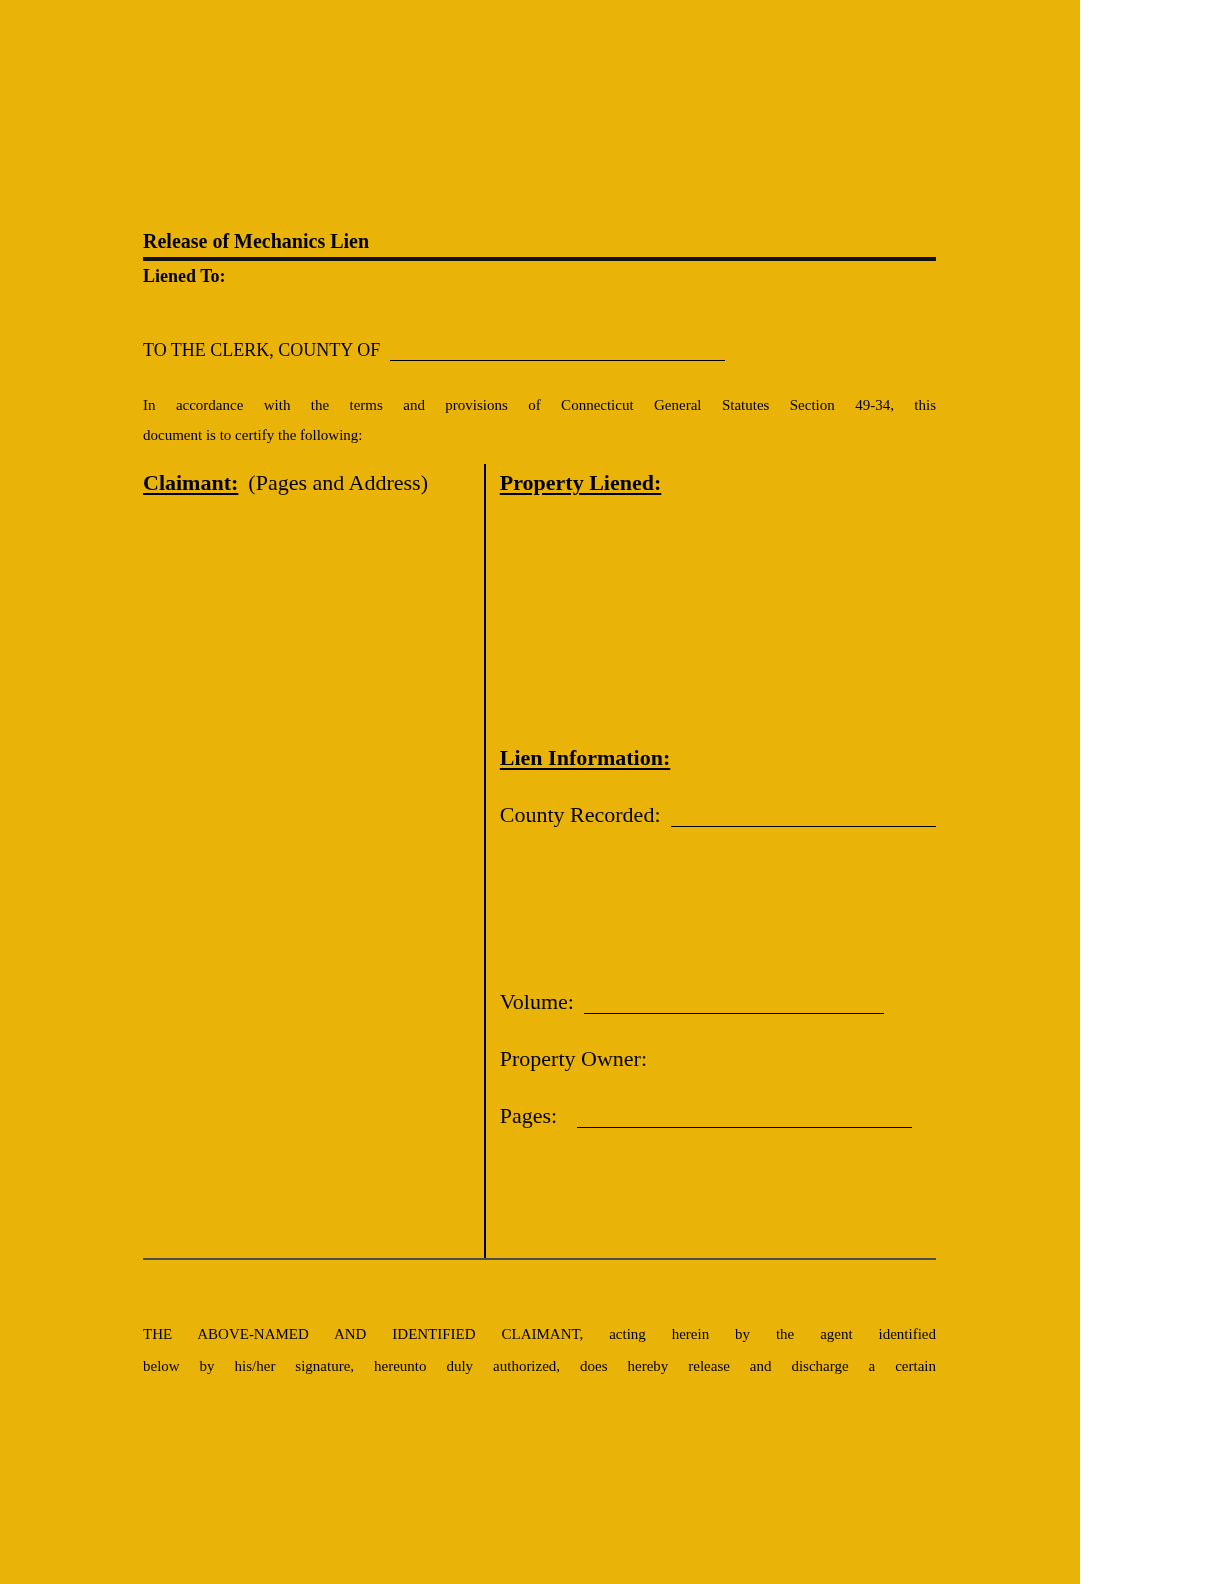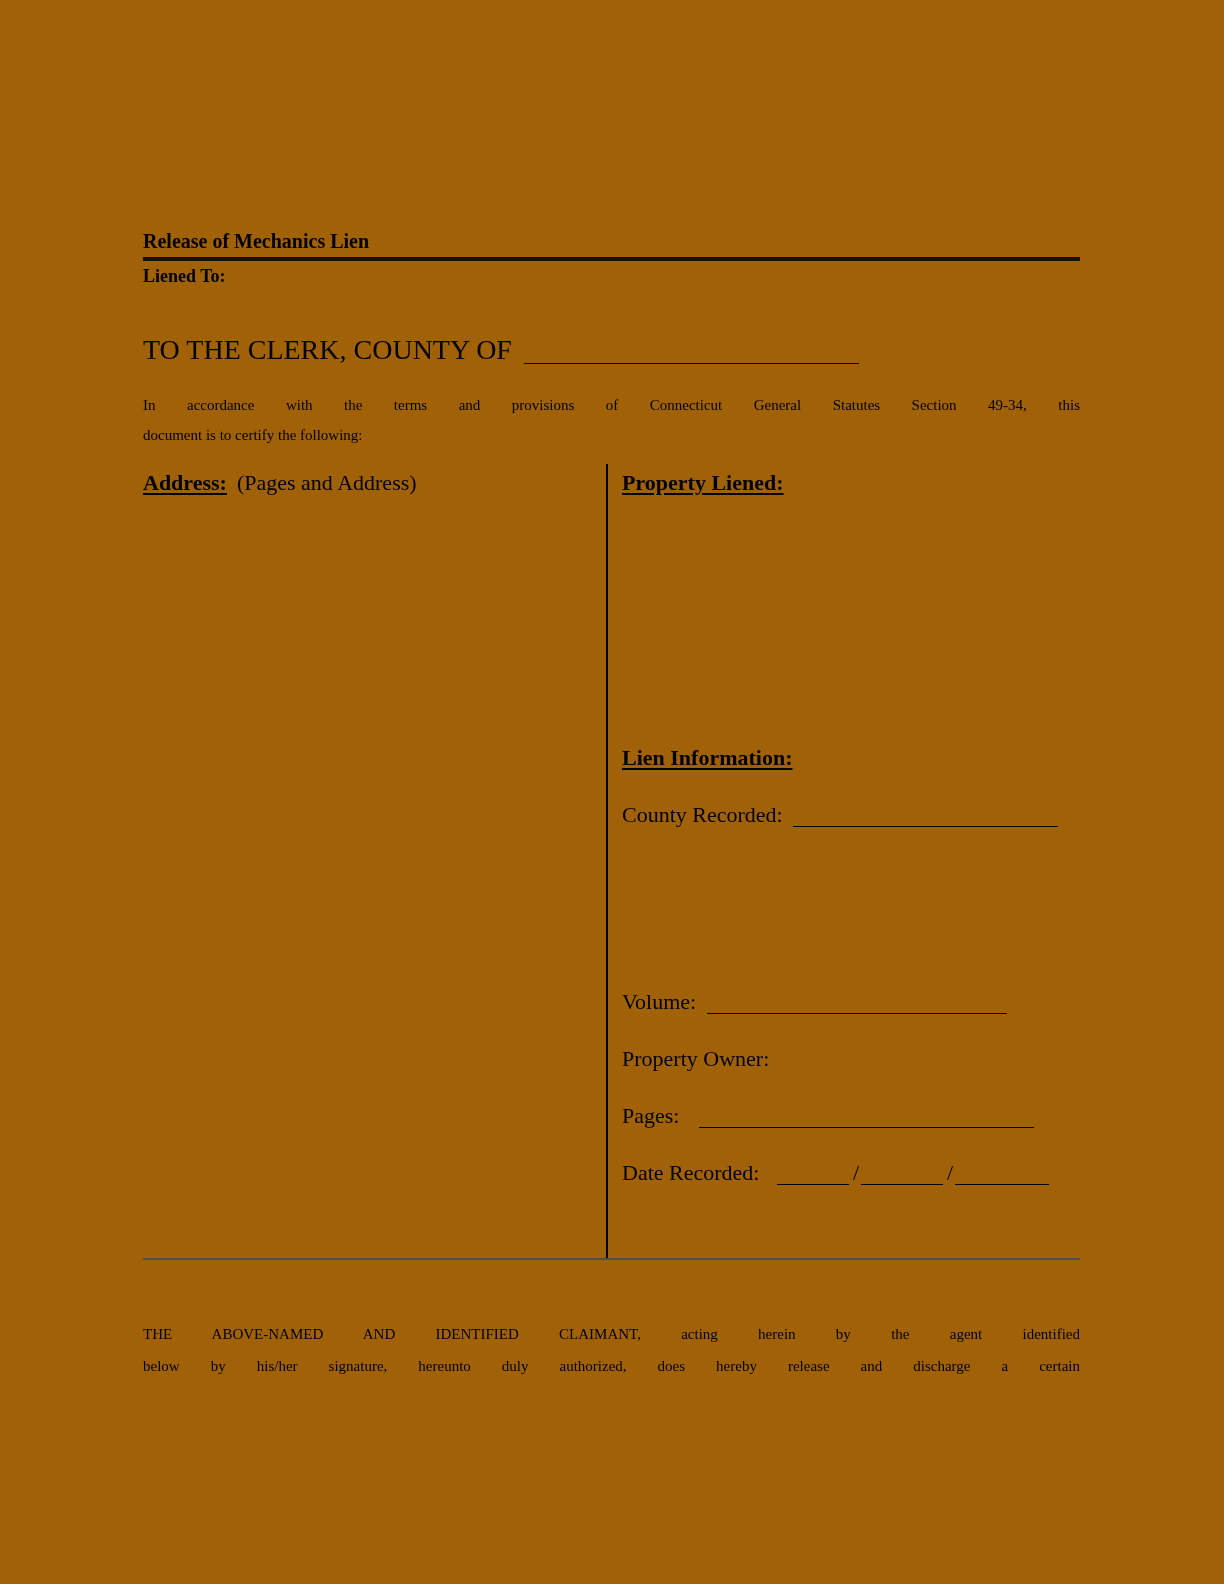--- a/index.html
+++ b/index.html
@@ -1,42 +1,42 @@
 <!DOCTYPE html>
 <html><head>
 <meta charset="utf-8">
 <style>
   html, body { margin: 0; padding: 0; background: #ffffff; }
   .page {
     position: relative;
-    width: 1224px;
+    width: 1080px;
     height: 1584px;
     box-sizing: border-box;
-    background: #a16207;
+    background: #eab308;
     color: #000000;
     font-family: "Liberation Serif", serif;
     padding: 228px 144px 0 143px;
     overflow: hidden;
   }
   .doc-title {
     font-size: 20px;
     line-height: 26px;
     font-weight: bold;
     border-bottom: 4px solid #111111;
     padding-bottom: 3px;
   }
   .return-to {
     font-size: 18px;
     line-height: 24px;
     font-weight: bold;
     margin-top: 3px;
   }
   .clerk-line {
     margin-top: 48px;
-    font-size: 28px;
+    font-size: 18px;
     line-height: 28px;
     white-space: nowrap;
   }
   .blank {
     display: inline-block;
     border-bottom: 1.5px solid #000000;
     height: 24px;
     vertical-align: -5px;
     margin-left: 5px;
   }
@@ -116,21 +116,21 @@
 
   <div class="para intro">
     <div class="jline">In accordance with the terms and provisions of Connecticut General Statutes Section 49-34, this</div>
     <div>document is to certify the following:</div>
   </div>
 
   <div class="grid">
 
     <div class="col-left">
       <div>
-        <span class="bold-ul">Address:</span><span class="claimant-note">(Pages and Address)</span>
+        <span class="bold-ul">Claimant:</span><span class="claimant-note">(Pages and Address)</span>
       </div>
     </div>
 
     <div class="col-right">
       <div class="bold-ul">Property Liened:</div>
 
       <div class="bold-ul lien-heading">Lien Information:</div>
 
 
       <div class="field f-county">
@@ -145,24 +145,20 @@
 
       <div class="field f-owner">
         <span>Property Owner:</span>
       </div>
 
       <div class="field f-pages">
         <span>Pages:</span>
         <span class="blank blank-pages"></span>
       </div>
 
-      <div class="field f-date">
-        <span>Date Recorded:</span>
-        <span class="blank blank-d1"></span><span class="slash">/</span><span class="blank blank-d2"></span><span class="slash">/</span><span class="blank blank-d3"></span>
-      </div>
     </div>
 
   </div>
 
   <div class="para closing">
     <div class="jline">THE ABOVE-NAMED AND IDENTIFIED CLAIMANT, acting herein by the agent identified</div>
     <div class="jline">below by his/her signature, hereunto duly authorized, does hereby release and discharge a certain</div>
   </div>
 
 </div>

